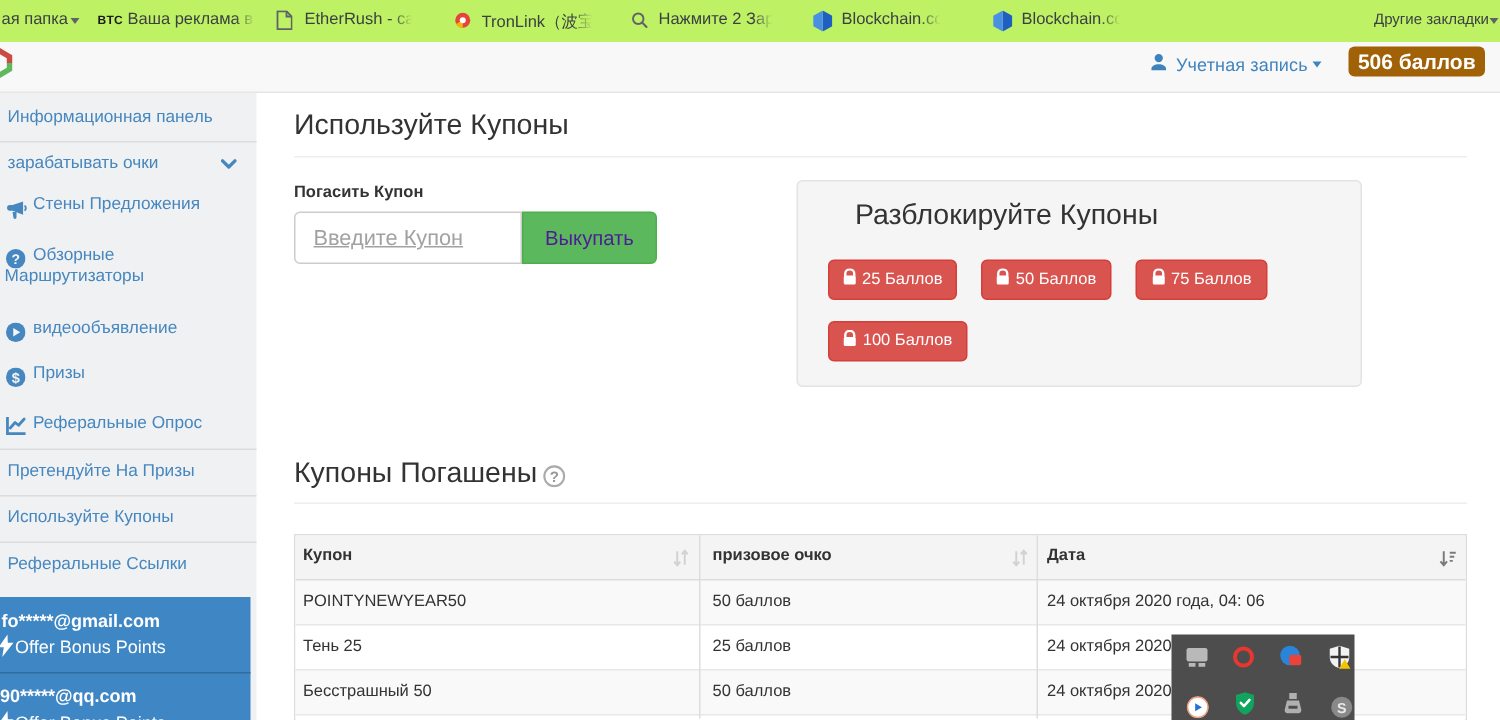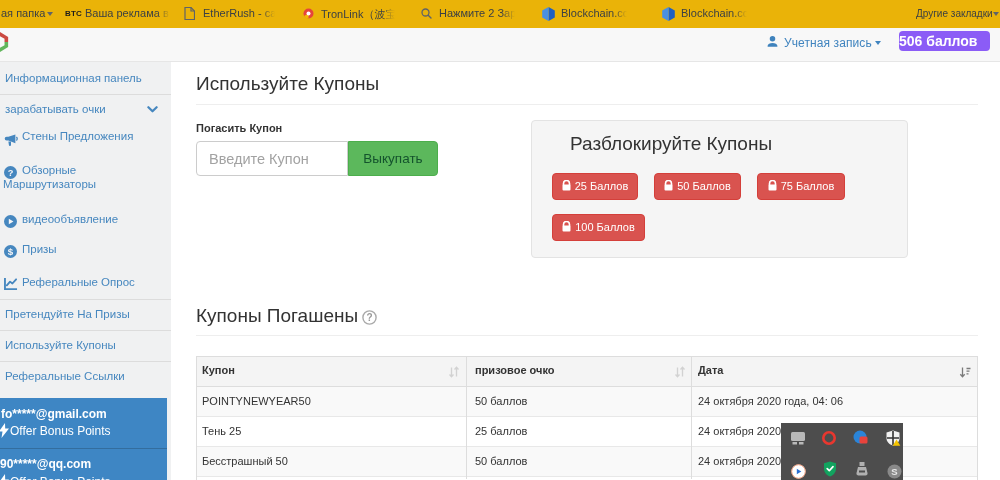--- a/index.html
+++ b/index.html
@@ -1,46 +1,46 @@
 <!DOCTYPE html>
 <html><head>
 <meta charset="utf-8">
 <style>
   * { margin:0; padding:0; box-sizing:border-box; }
   html,body { width:1000px; height:480px; overflow:hidden; background:#fff;
     font-family:"Liberation Sans", sans-serif; }
   
-  #bm { position:absolute; left:0; top:0; width:1000px; height:28px; background:#eab308; }
+  #bm { position:absolute; left:0; top:0; width:1000px; height:28px; background:#bef264; }
   #bm .it { position:absolute; top:7px; font-size:11px; color:#3c4043; white-space:nowrap; }
   .fade { display:inline-block; overflow:hidden; white-space:nowrap; vertical-align:top;
     -webkit-mask-image:linear-gradient(90deg,#000 calc(100% - 13px),transparent 100%);
             mask-image:linear-gradient(90deg,#000 calc(100% - 13px),transparent 100%); }
   .caret { display:inline-block; width:0; height:0; border-left:3.5px solid transparent;
     border-right:3.5px solid transparent; border-top:4px solid #5f6368; vertical-align:middle; }
   
   #nav { position:absolute; left:0; top:28px; width:1000px; height:34px; background:#f8f8f8;
     border-bottom:1px solid #e6e6e6; }
   #logo { position:absolute; left:12px; top:4px; font-size:17px; font-weight:bold; color:#2e2e2e; letter-spacing:-0.3px;}
   #acct { position:absolute; left:784px; top:8px; font-size:12px; color:#4084bf; letter-spacing:0.1px; }
-  #pts { position:absolute; left:899px; top:3px; width:91px; height:20px; background:#8b5cf6;
-    border-radius:4px; color:#fff; font-size:14px; font-weight:bold; line-height:20px; }
+  #pts { position:absolute; left:899px; top:3px; width:91px; height:20px; background:#a16207;
+    border-radius:4px; color:#fff; font-size:14px; font-weight:bold; text-align:center; line-height:20px; }
   
   #side { position:absolute; left:0; top:62px; width:171px; height:418px; background:#f0f1f2; }
   #side .lnk { position:absolute; font-size:11.5px; color:#4687bf; white-space:nowrap; }
   #side .sep { position:absolute; left:0; width:171px; border-top:1px solid #dcdcdc; }
   #side svg { position:absolute; }
   .blue { position:absolute; left:0; width:167px; background:#3e86c4; color:#fff; }
   h1 { position:absolute; font-size:19px; font-weight:normal; color:#333; white-space:nowrap; }
   .hr { position:absolute; border-top:1px solid #eee; }
   #lbl { position:absolute; left:196px; top:122px; font-size:11px; font-weight:bold; color:#333; }
   #inp { position:absolute; left:196px; top:141px; width:152px; height:35px; background:#fff;
     border:1px solid #ccc; border-radius:4px 0 0 4px; color:#a2a2a2; font-size:14.5px;
-    line-height:34px; padding-left:12px; }
+    line-height:34px; padding-left:12px;text-decoration:underline; }
   #btn-redeem { position:absolute; left:348px; top:141px; width:90px; height:35px; background:#5cb85c;
-    border:1px solid #4cae4c; border-radius:0 4px 4px 0; color:#14532d; font-size:13.5px;
+    border:1px solid #4cae4c; border-radius:0 4px 4px 0; color:#4c1d95; font-size:13.5px;
     text-align:center; line-height:34px; }
   #panel { position:absolute; left:531px; top:120px; width:377px; height:138px; background:#f5f5f5;
     border:1px solid #e3e3e3; border-radius:4px; }
   #panel h2 { position:absolute; left:22px; top:12px; font-size:19px; font-weight:normal; color:#333;margin-left:16px; }
   .rbtn { position:absolute; height:27px; background:#d9534f; border:1px solid #d43f3a; border-radius:4px;
     color:#fff; font-size:11px; line-height:25px; text-align:center; }
   .rbtn svg { vertical-align:-1px; margin-right:4px; }
   
   #tbl { position:absolute; left:196px; top:356px; width:782px; height:125px; border:1px solid #ddd; border-bottom:none; }
   .th { position:absolute; font-size:11px; font-weight:bold; color:#333; }

